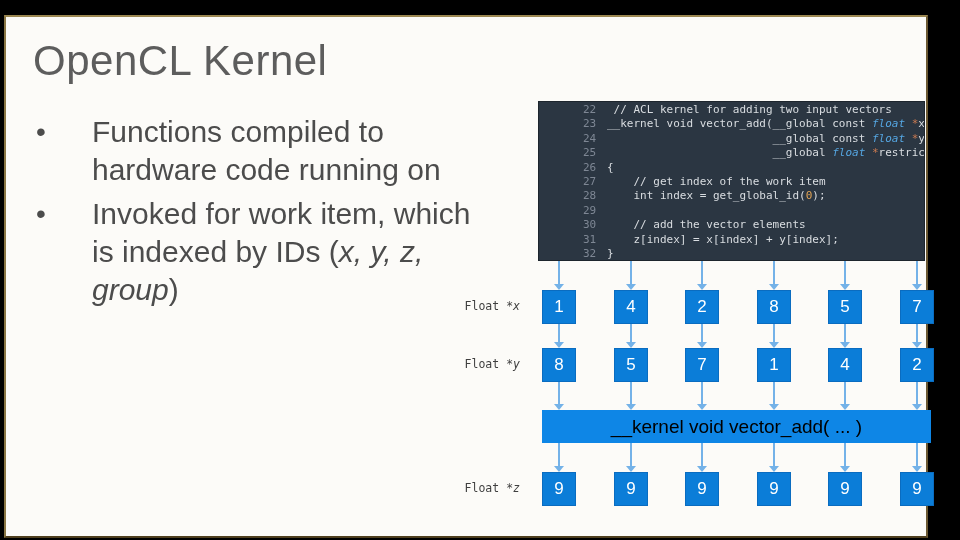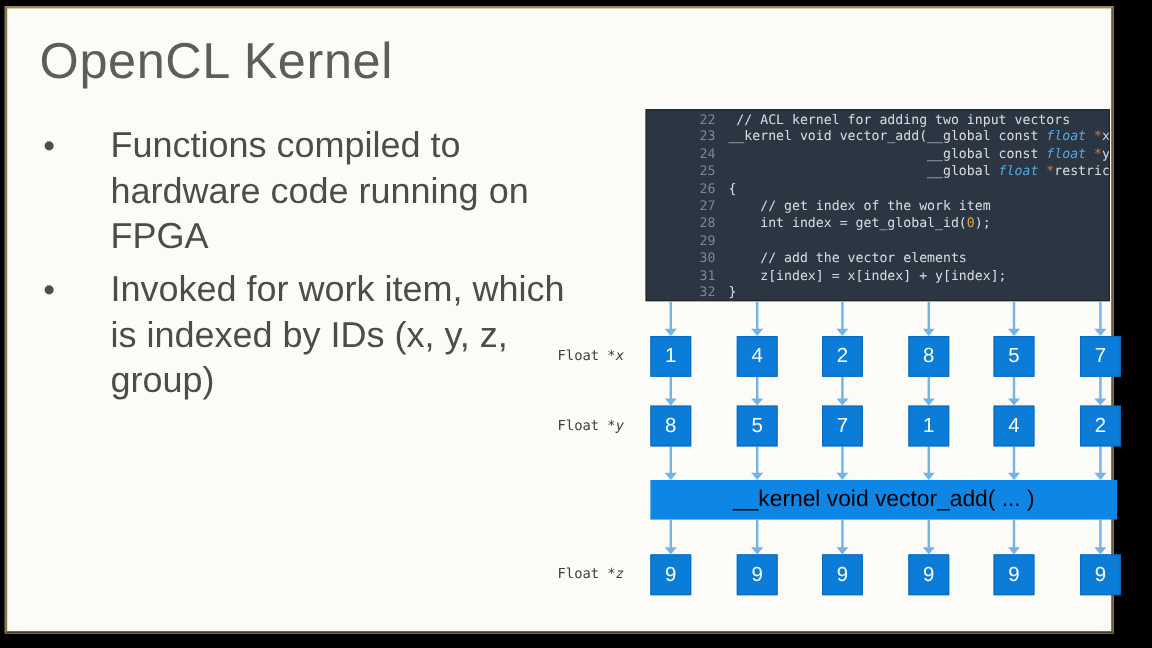--- a/index.html
+++ b/index.html
@@ -2,21 +2,21 @@
 <html style="--page_bg: #000000; --slide_bg: #fcfbf8; --frame_light: #9b8751; --frame_mid: #6b5832; --frame_mid2: #8a7644; --frame_dark: #4f3f1e; --title_color: #5d5d5d; --body_text: #4c4c4c; --accent_blue: #0b7dd8; --bar_blue: #0e86e6; --arrow_blue: #74b2e8; --code_bg: #2b3642; --code_text: #d9dde1; --code_line_number: #7e8794; --code_keyword: #55a6e2; --code_operator: #cb7a50; --code_number: #e2a455;"><head>
 <meta charset="utf-8">
 <style>
   html,body{margin:0;padding:0;}
   body{
     width:960px;height:540px;position:relative;overflow:hidden;
     background:var(--page_bg,#000);
     font-family:"Liberation Sans", sans-serif;
   }
   .slide{
-    position:absolute;left:4px;top:5px;width:924px;height:523px;
+    position:absolute;left:4px;top:15px;width:924px;height:523px;
     box-sizing:border-box;
     border:2px solid;
     border-color:var(--frame_light,#9b8751) var(--frame_mid,#6b5832) var(--frame_dark,#4f3f1e) var(--frame_mid2,#8a7644);
     background:var(--slide_bg,#fcfbf8);
   }
   .title{
     position:absolute;left:27px;top:20px;
     font-size:42px;font-weight:300;letter-spacing:.5px;
     color:var(--title_color,#5d5d5d);
   }
@@ -24,21 +24,21 @@
   .bullet-item{display:flex;margin-bottom:6px;}
   .bullet-marker{
     width:28px;flex:0 0 28px;font-size:28px;line-height:38px;
     color:var(--body_text,#4c4c4c);
   }
   .bullet-text{
     font-size:30px;line-height:38px;color:var(--body_text,#4c4c4c);
     font-weight:300;
     margin-left:28px;
   }
-  .bullet-text .it{text-align:center;}
+  .bullet-text .it{font-style:italic;text-align:center;}
 
   
   .code-editor{
     position:absolute;left:532px;top:84px;width:387px;height:160px;
     box-sizing:border-box;
     background:var(--code_bg,#2b3642);
     border:1px solid #1d252d;
     font-family:"DejaVu Sans Mono", monospace;
     font-size:11px;line-height:14.4px;
     padding-top:1px;
@@ -88,21 +88,21 @@
   }
 </style>
 </head>
 <body>
 
 <div class="slide">
   <div class="title">OpenCL Kernel</div>
   <div class="bullets">
       <div class="bullet-item">
         <span class="bullet-marker">•</span>
-        <div class="bullet-text"><span>Functions compiled to</span><br><span>hardware code running on</span><br><span>FPGA</span></div>
+        <div class="bullet-text"><span>Functions compiled to</span><br><span>hardware code running on</span><br></div>
       </div>
       <div class="bullet-item">
         <span class="bullet-marker">•</span>
         <div class="bullet-text"><span>Invoked for work item, which</span><br><span>is indexed by IDs (</span><span class="it">x, y, z,</span><br><span class="it">group</span><span>)</span></div>
       </div>
     </div>
   <div class="code-editor"><div class="code-line"><span class="ln">22</span><span class="cd"><span> // ACL kernel for adding two input vectors</span></span></div><div class="code-line"><span class="ln">23</span><span class="cd"><span>__kernel void vector_add(__global const </span><span class="kw">float</span><span> </span><span class="op">*</span><span>x,</span></span></div><div class="code-line"><span class="ln">24</span><span class="cd"><span>                         __global const </span><span class="kw">float</span><span> </span><span class="op">*</span><span>y,</span></span></div><div class="code-line"><span class="ln">25</span><span class="cd"><span>                         __global </span><span class="kw">float</span><span> </span><span class="op">*</span><span>restrict z)</span></span></div><div class="code-line"><span class="ln">26</span><span class="cd"><span>{</span></span></div><div class="code-line"><span class="ln">27</span><span class="cd"><span>    // get index of the work item</span></span></div><div class="code-line"><span class="ln">28</span><span class="cd"><span>    int index = get_global_id(</span><span class="num">0</span><span>);</span></span></div><div class="code-line"><span class="ln">29</span><span class="cd"></span></div><div class="code-line"><span class="ln">30</span><span class="cd"><span>    // add the vector elements</span></span></div><div class="code-line"><span class="ln">31</span><span class="cd"><span>    z[index] = x[index] + y[index];</span></span></div><div class="code-line"><span class="ln">32</span><span class="cd"><span>}</span></span></div></div>
   <div>
     <div class="kernel-bar">__kernel void vector_add( ... )</div>
   <div class="arrow" style="left: 547.5px; top: 244px; height: 29px;">

